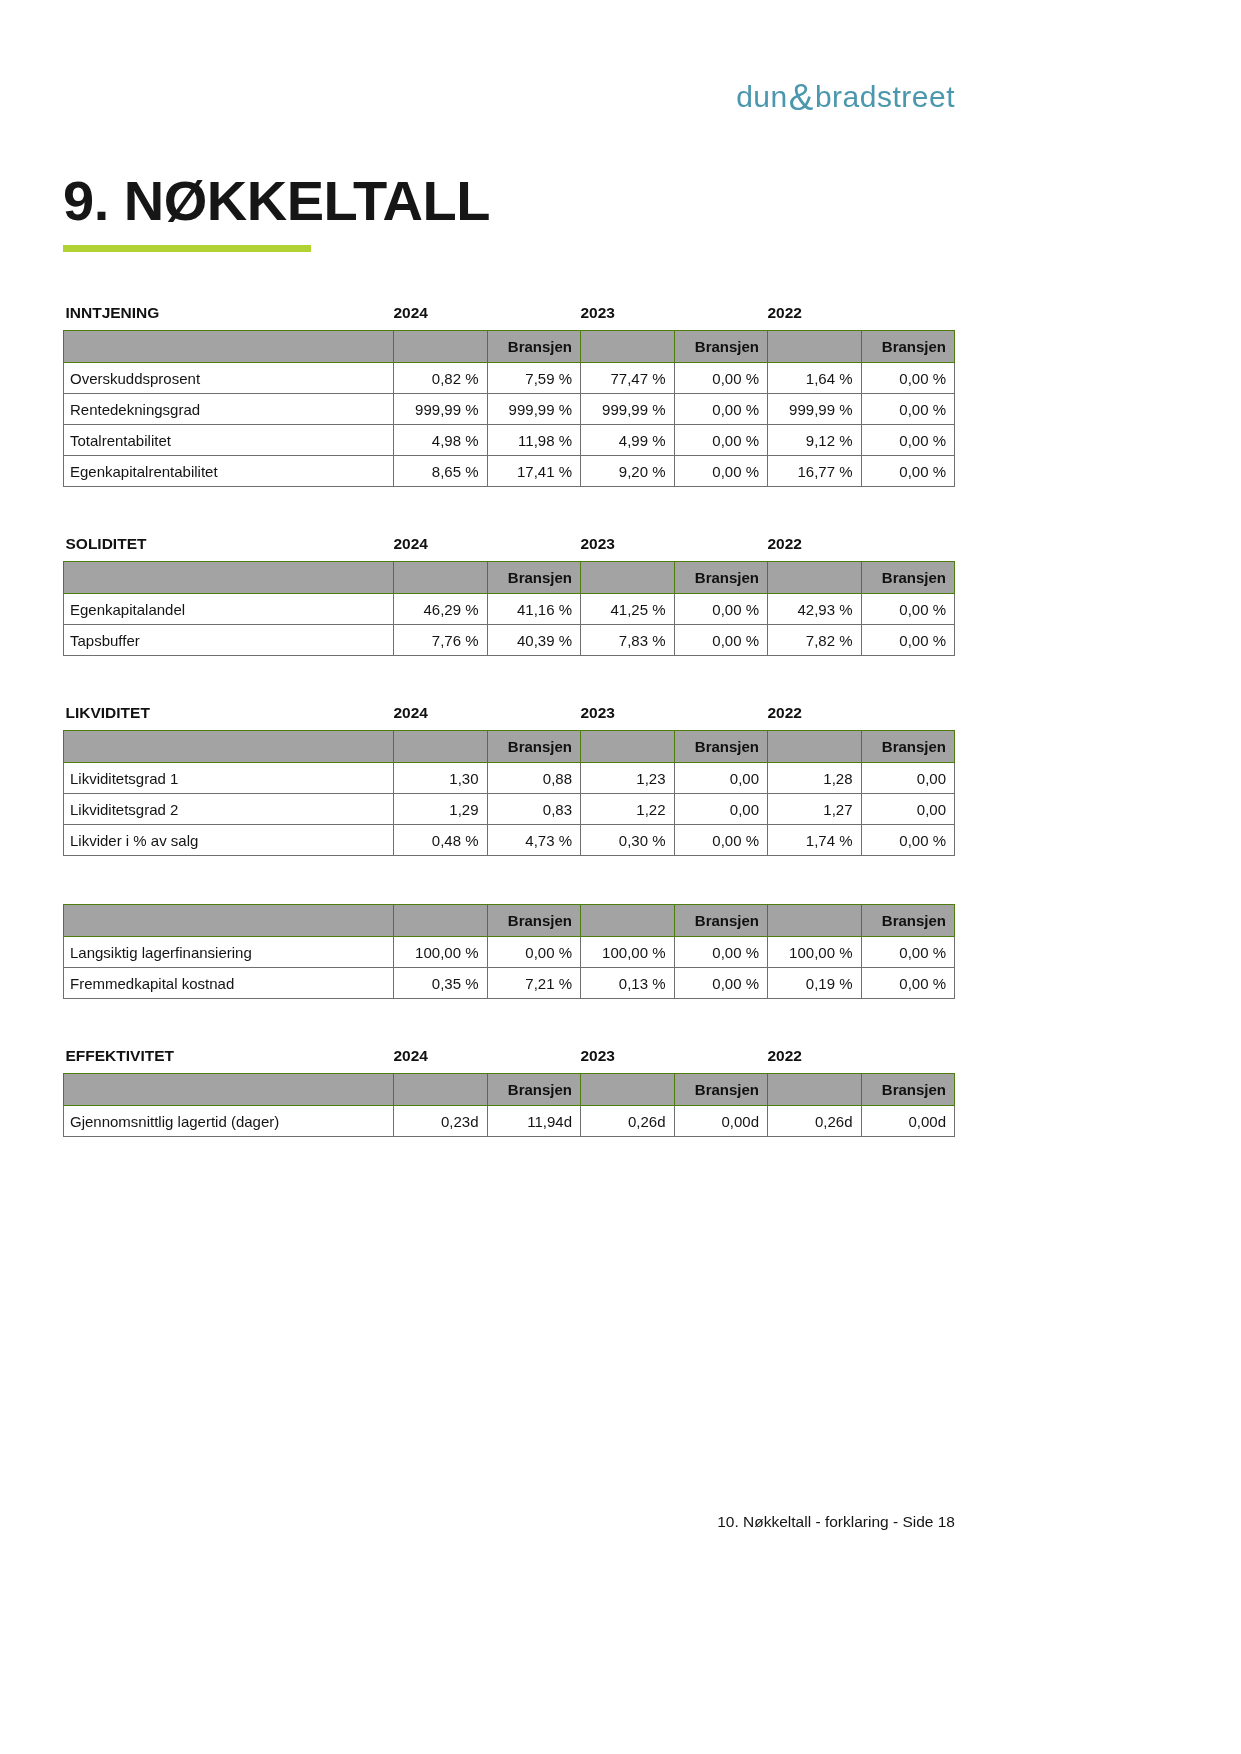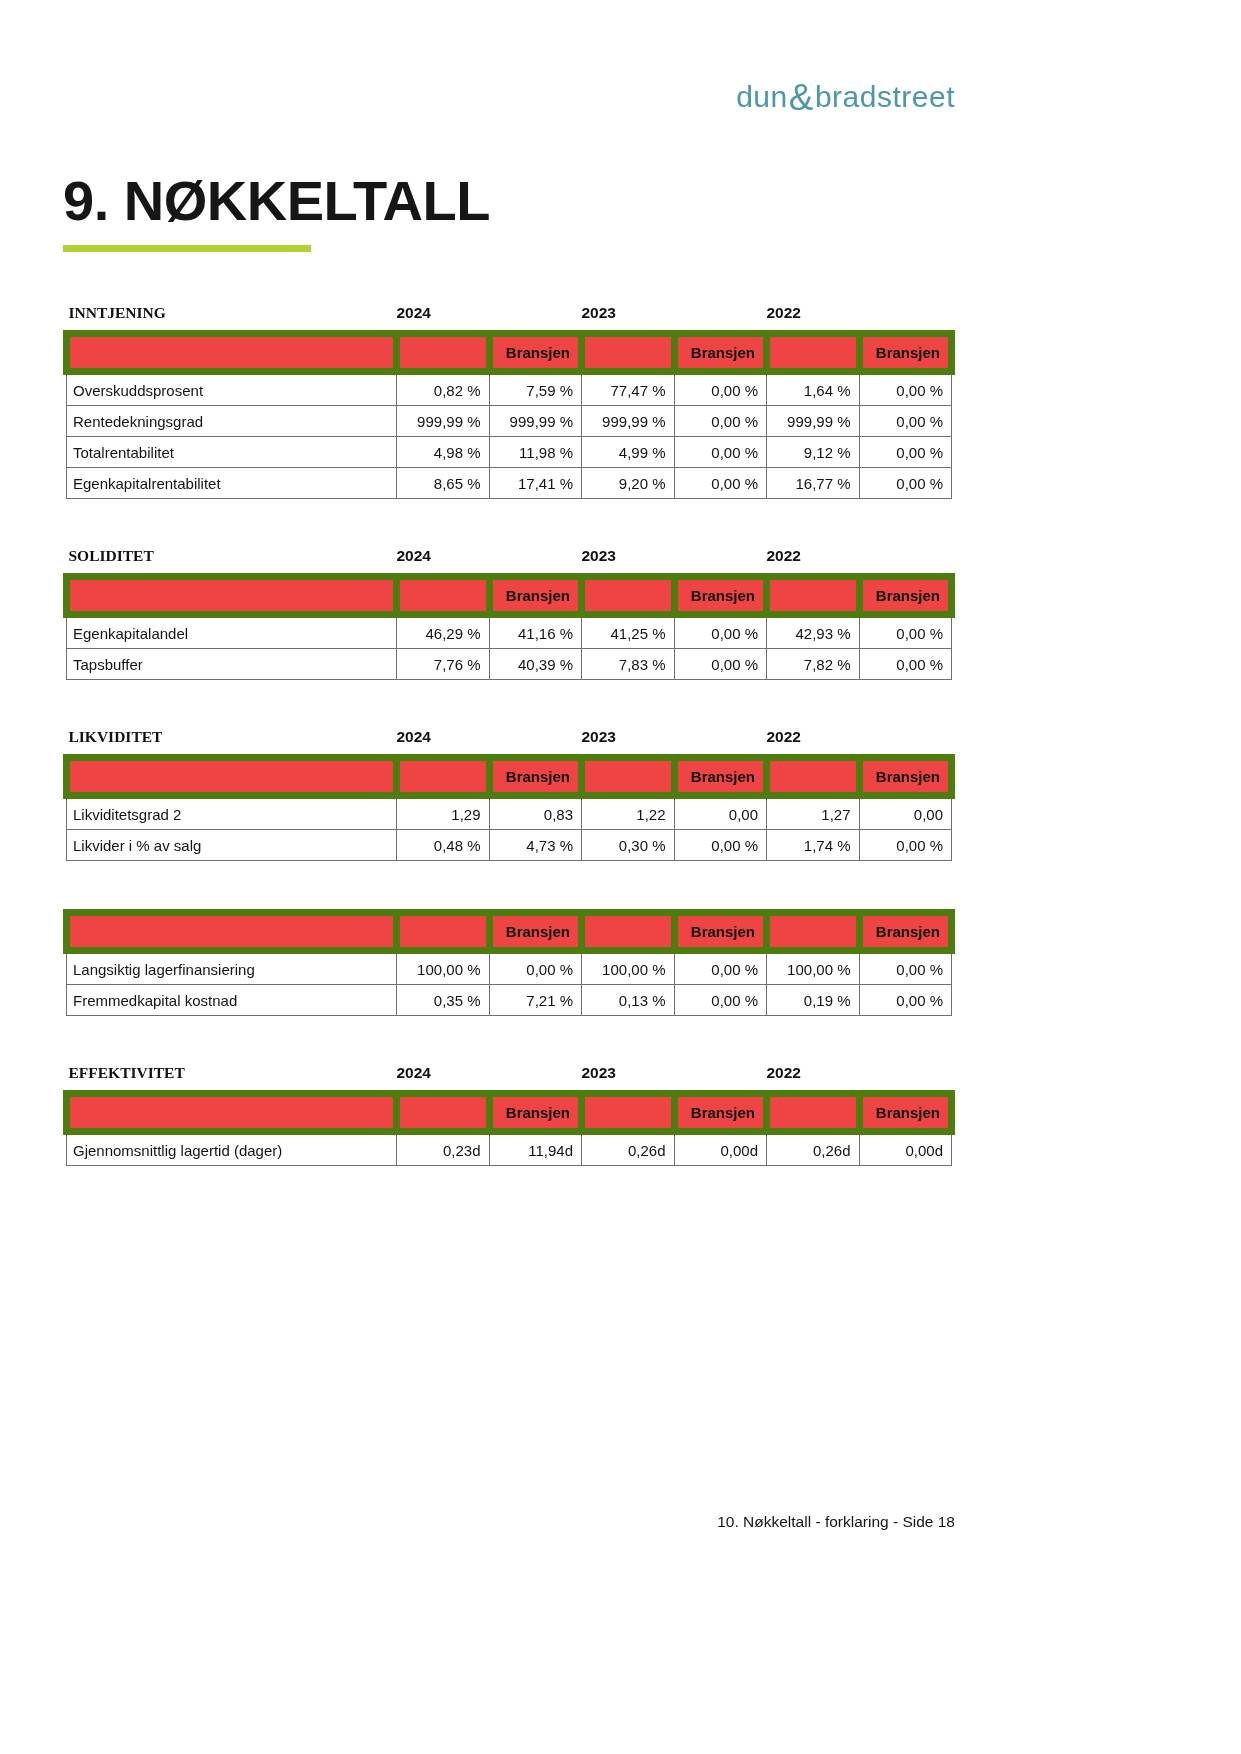--- a/index.html
+++ b/index.html
@@ -62,25 +62,25 @@
   table.kpi.first { margin-top: 52px; }
   col.c-label { width: 330px; }
   .sec-row td {
     border: none;
     background: #ffffff;
     padding: 0 0 8px 0;
     font-weight: bold;
     font-size: 15.5px;
     color: #111111;
   }
-  td.sec { text-align: left; padding-left: 2px; font-family: Liberation Serif, serif; }
+  td.sec { text-align: left; padding-left: 2px; }
   td.yr  { }
   .hdr td {
-    background: #ef4444;
-    border: 7px solid #4d7c0f;
+    background: #a3a3a3;
+    border: 1px solid #4d7c0f;
     height: 29px;
   }
   td.br {
     font-weight: bold;
     text-align: right;
     padding-right: 8px;
     color: #111111;
   }
   .row td {
     border: 1px solid #6f6f6f;
@@ -242,20 +242,29 @@
       <tr class="hdr">
         <td></td>
         <td></td>
         <td class="br">Bransjen</td>
         <td></td>
         <td class="br">Bransjen</td>
         <td></td>
         <td class="br">Bransjen</td>
       </tr>
       <tr class="row">
+        <td class="lbl">Likviditetsgrad 1</td>
+        <td class="val">1,30</td>
+        <td class="val">0,88</td>
+        <td class="val">1,23</td>
+        <td class="val">0,00</td>
+        <td class="val">1,28</td>
+        <td class="val">0,00</td>
+      </tr>
+      <tr class="row">
         <td class="lbl">Likviditetsgrad 2</td>
         <td class="val">1,29</td>
         <td class="val">0,83</td>
         <td class="val">1,22</td>
         <td class="val">0,00</td>
         <td class="val">1,27</td>
         <td class="val">0,00</td>
       </tr>
       <tr class="row">
         <td class="lbl">Likvider i % av salg</td>

